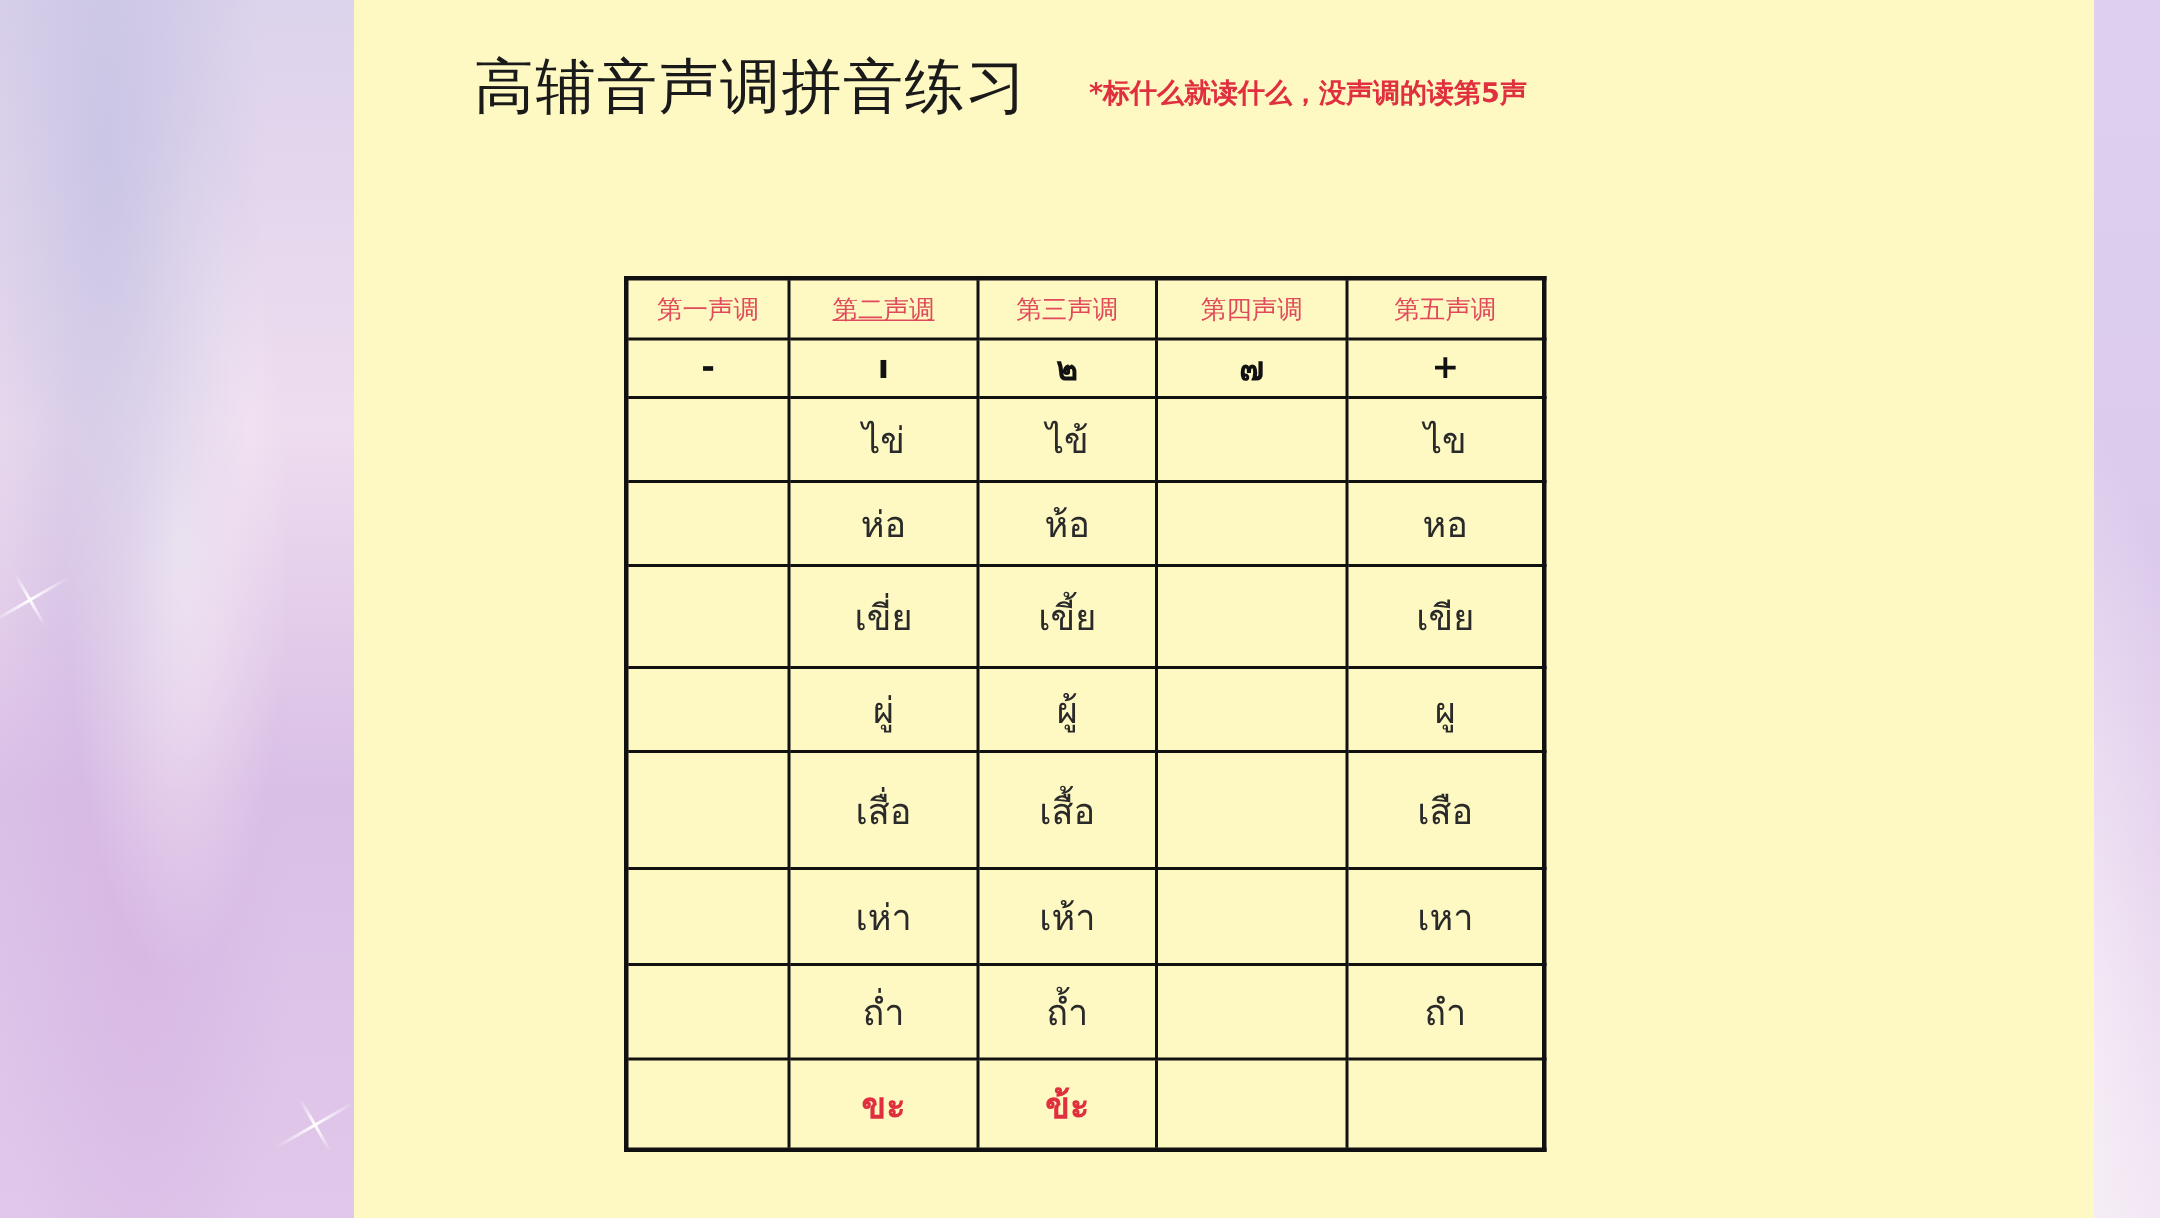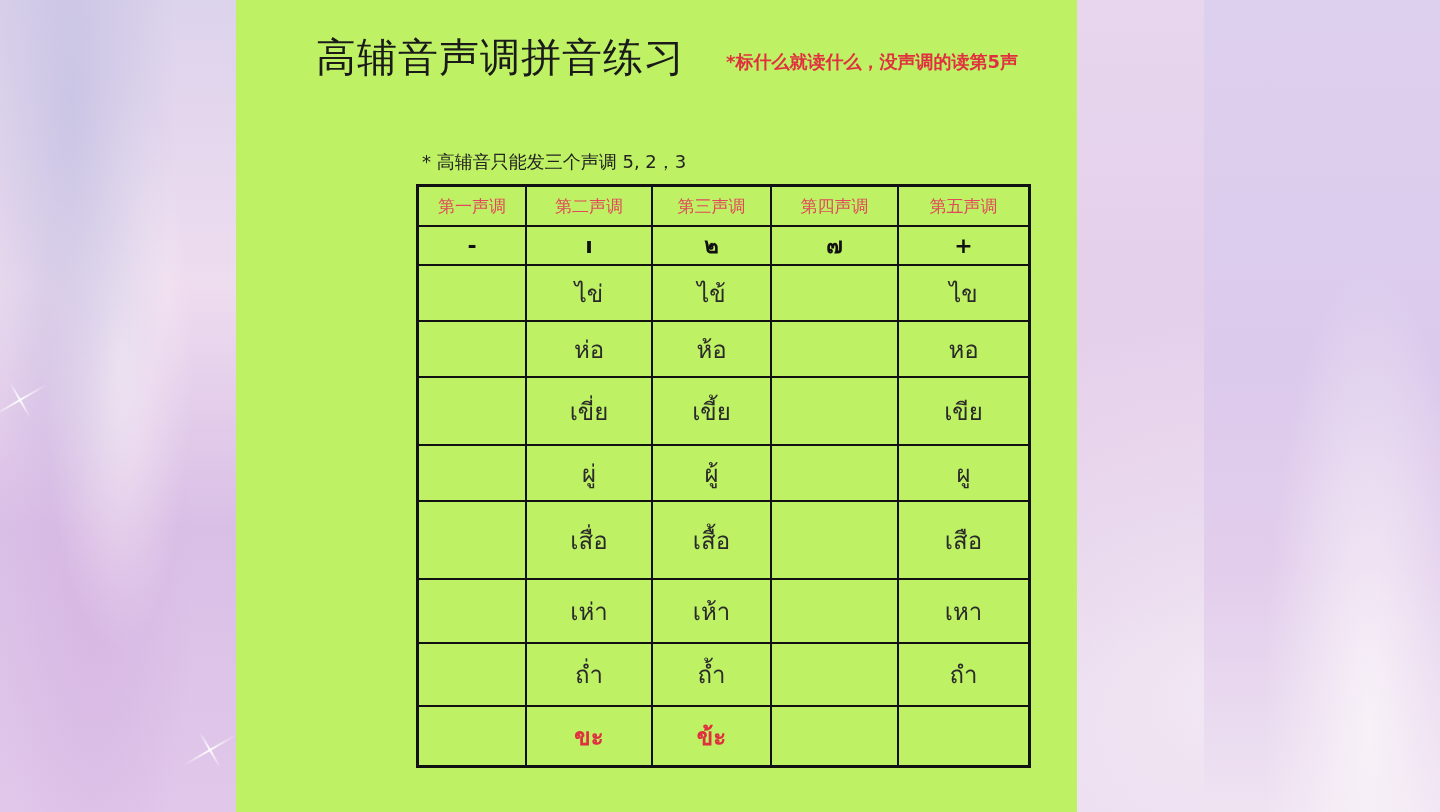--- a/index.html
+++ b/index.html
@@ -31,22 +31,22 @@
     position: absolute; width: 60px; height: 60px;
   }
   .sparkle::before, .sparkle::after {
     content: ""; position: absolute; left: 50%; top: 50%;
     background: linear-gradient(90deg, rgba(255,255,255,0), #fff, rgba(255,255,255,0));
   }
   .sparkle::before { width: 60px; height: 2px; margin-left: -30px; margin-top: -1px; transform: rotate(-30deg); }
   .sparkle::after { width: 2px; height: 40px; margin-left: -1px; margin-top: -20px; transform: rotate(-30deg); background: linear-gradient(180deg, rgba(255,255,255,0), #fff, rgba(255,255,255,0)); }
 
   .slide {
-    position: absolute; left: 236px; top: 0; width: 841px; height: 812px;
-    background: #bef264;
+    position: absolute; left: 236px; top: 0; width: 1160px; height: 812px;
+    background: #fef9c3;
   }
   .title {
     position: absolute; left: 80px; top: 30px;
     font-size: 40px; color: #1a1a1a; letter-spacing: 1px;
     font-family: "DejaVu Sans", sans-serif; font-weight: normal;
   }
   .subtitle-note {
     position: absolute; left: 490px; top: 50px;
     font-size: 18px; color: #e0303f; font-weight: bold;
   }
@@ -70,37 +70,36 @@
   table.tones td, table.tones th {
     border: 2px solid #111; text-align: center; padding: 0; font-weight: normal;
   }
   table.tones th {
     font-family: "DejaVu Serif", "Liberation Serif", serif;
     color: #e04a5a; font-size: 17px; height: 38px;
   }
   table.tones td.mark { font-size: 22px; font-weight: bold; color: #111; height: 37px; }
   table.tones td.thai { font-size: 24px; color: #2a2a2a; border-radius: 19px; }
   table.tones td.thai.red { color: #e0303f; font-weight: bold; }
-  .c1 { width: 106px; } .c2 { width: 124px; } .c3 { width: 117px; } .c4 { width: 125px; } .c5 { width: 129px; }
+  .c1 { width: 106px; } .c2 { width: 124px; text-decoration: underline; } .c3 { width: 117px; } .c4 { width: 125px; } .c5 { width: 129px; }
 </style>
 </head>
 <body>
 
 <div class="bg-left">
   <div class="sparkle" style="left:-10px; top:370px;"></div>
   <div class="sparkle" style="left:180px; top:720px;"></div>
 </div>
 <div class="bg-right"></div>
 
 <div class="slide">
   <div class="title">高辅音声调拼音练习</div>
   <div class="subtitle-note">*标什么就读什么，没声调的读第5声</div>
 
 
-  <div class="tone-note">* 高辅音只能发三个声调 5, 2，3</div>
 
   <table class="tones">
     <tbody>
         <tr>
       <th class="c1">第一声调</th>
       <th class="c2">第二声调</th>
       <th class="c3">第三声调</th>
       <th class="c4">第四声调</th>
       <th class="c5">第五声调</th>
     </tr>

